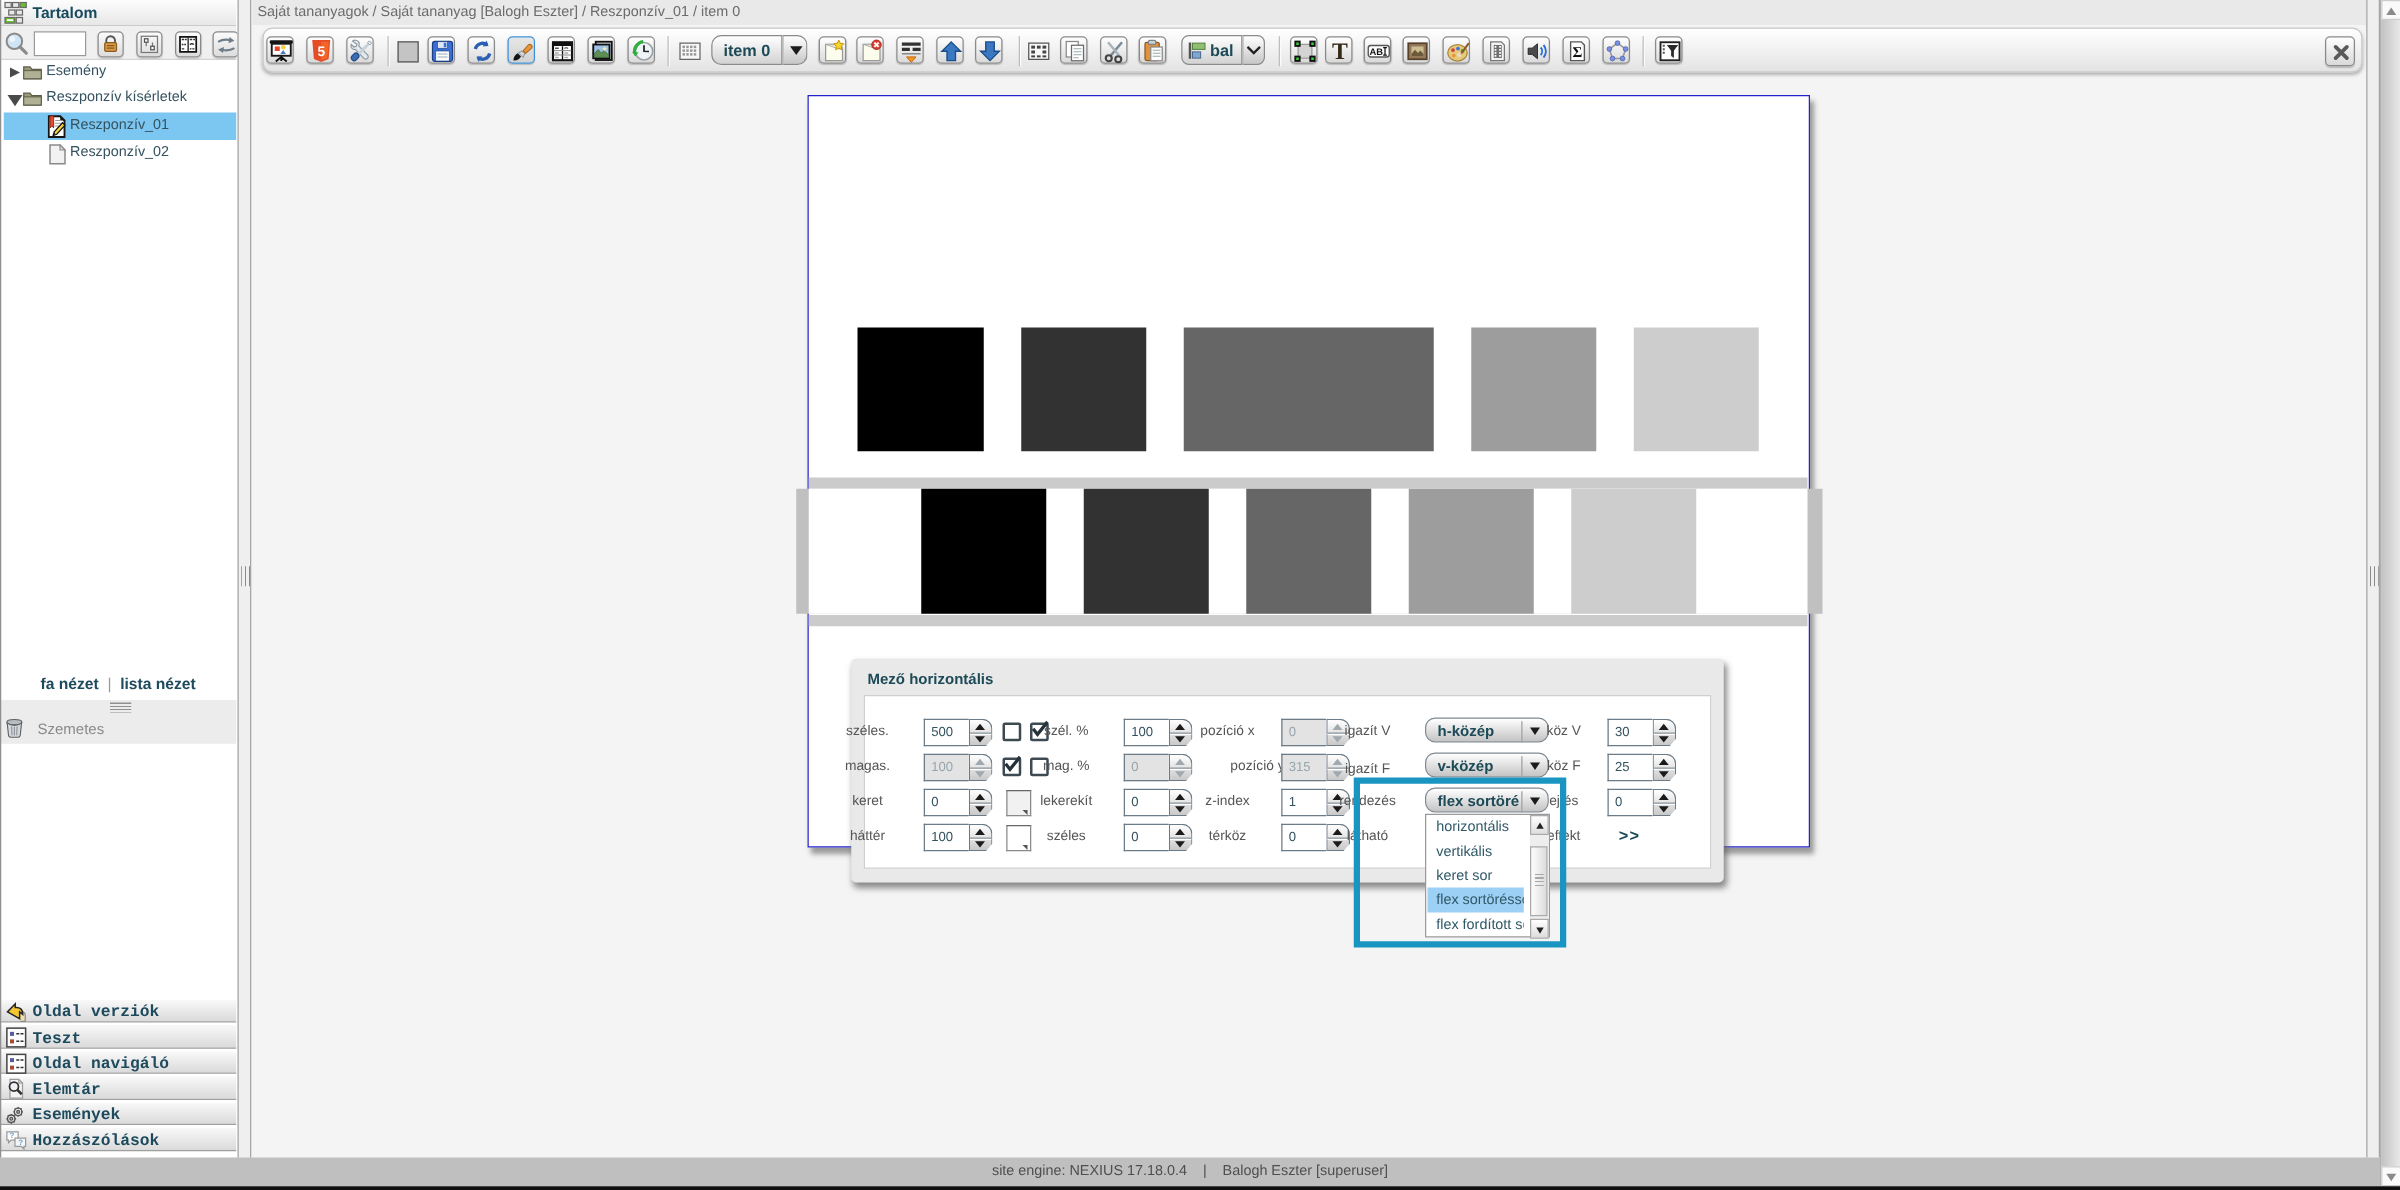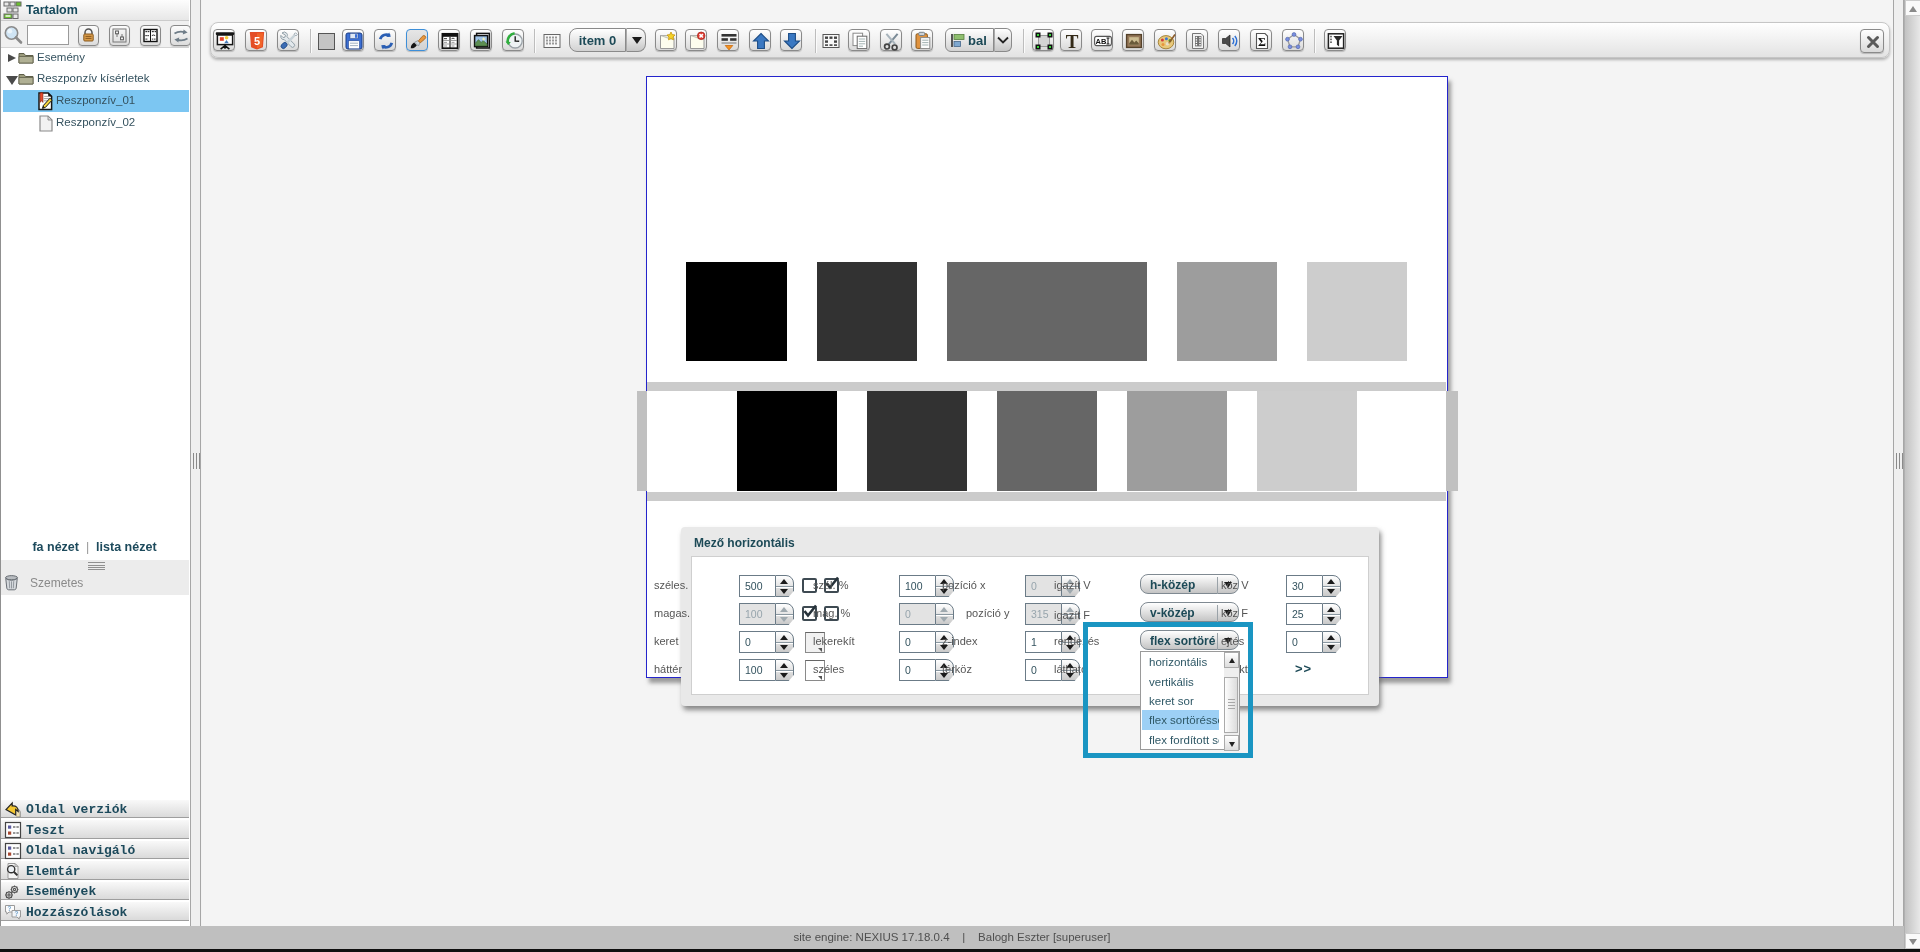--- a/index.html
+++ b/index.html
@@ -37,21 +37,21 @@
 .tflat { position:absolute; top:9px; width:18px; height:18px; }
 .tsep { position:absolute; top:6px; width:1px; height:24px; background:#bdbdbd; box-shadow:1px 0 0 #fbfbfb; }
 
 
 #canvas { left:444px; top:76px; width:802px; height:602px; background:#fff; border:1px solid #2424cc; box-shadow:3px 5px 4px rgba(80,80,80,.55); }
 .sq { position:absolute; }
 
 
 #ppanel { left:479px; top:527px; width:698px; height:179px; background:#e9e9e9; border-radius:4px; box-shadow:2px 4px 5px rgba(100,100,100,.75); }
 #ppanel-inner { position:absolute; left:10px; top:29px; width:678px; height:139px; background:#fff; border:1px solid #cfcfcf; }
-.plabel { position:absolute; font-size:11px; color:#555; text-align:left; }
+.plabel { position:absolute; font-size:11px; color:#555; text-align:center; }
 .pinput { position:absolute; width:36px; height:22px; background:#fff; border:1px solid #6b7b87; border-right:none; font-size:10.5px; color:#33525e; line-height:20px; padding-left:5px; }
 .pinput.dis { background:#e3e3e3; color:#97a5ad; }
 .spin { position:absolute; width:19px; height:22px; border:1px solid #6b7b87; border-radius:0 8px 0 0; background:linear-gradient(#fff,#c9c9c9); clip-path:polygon(0 0,100% 0,100% 72%,72% 100%,0 100%); }
 .spin:after { content:""; position:absolute; left:0; top:9.5px; width:17px; height:1px; background:#8a97a0; box-shadow:0 1px 0 #fff; }
 .spin i { position:absolute; left:3.5px; width:0; height:0; border-left:4.5px solid transparent; border-right:4.5px solid transparent; }
 .spin .up { top:2.5px; border-bottom:5.5px solid #1b1b1b; }
 .spin .dn { bottom:2.5px; border-top:5.5px solid #1b1b1b; }
 .spin.dis .up { border-bottom-color:#9fa9af; }
 .spin.dis .dn { border-top-color:#9fa9af; }
 .chk { position:absolute; width:15px; height:15px; background:#fff; border:2px solid #3e4a52; border-radius:2px; }
@@ -254,20 +254,21 @@
       </svg>
       <span>Hozzászólások</span>
     </div>
 </div>
 
 <div class="abs vsplit" style="left:190px">
     <div class="vgrip"></div>
   </div>
 
 <div id="main" class="abs">
+  <div id="crumbs" class="abs"><span style="padding-left:4px">Saját tananyagok / Saját tananyag [Balogh Eszter] / Reszponzív_01 / item 0</span></div>
   <div id="toolbar" class="abs">
     <div class="tbtn" style="left:2px">
         <svg width="20" height="20" viewBox="0 0 20 20">
           <rect x="0.8" y="1.2" width="18.4" height="2.8" rx="0.9" fill="#161616"></rect>
           <rect x="2.4" y="4" width="15.2" height="9.6" fill="#fff" stroke="#161616" stroke-width="1.5"></rect>
           <rect x="4.8" y="6.2" width="4" height="3.6" fill="#e8442a"></rect>
           <circle cx="11.6" cy="6.8" r="1.8" fill="#f5d03c"></circle>
           <path d="M9.2 12.2 l2.3-3.2 2.3 3.2z" fill="#4a7ab8"></path>
           <path d="M10 13.8 v4 M10 14.6 l-4.4 3.6 M10 14.6 l4.4 3.6" stroke="#111" stroke-width="1.5"></path>
         </svg>

